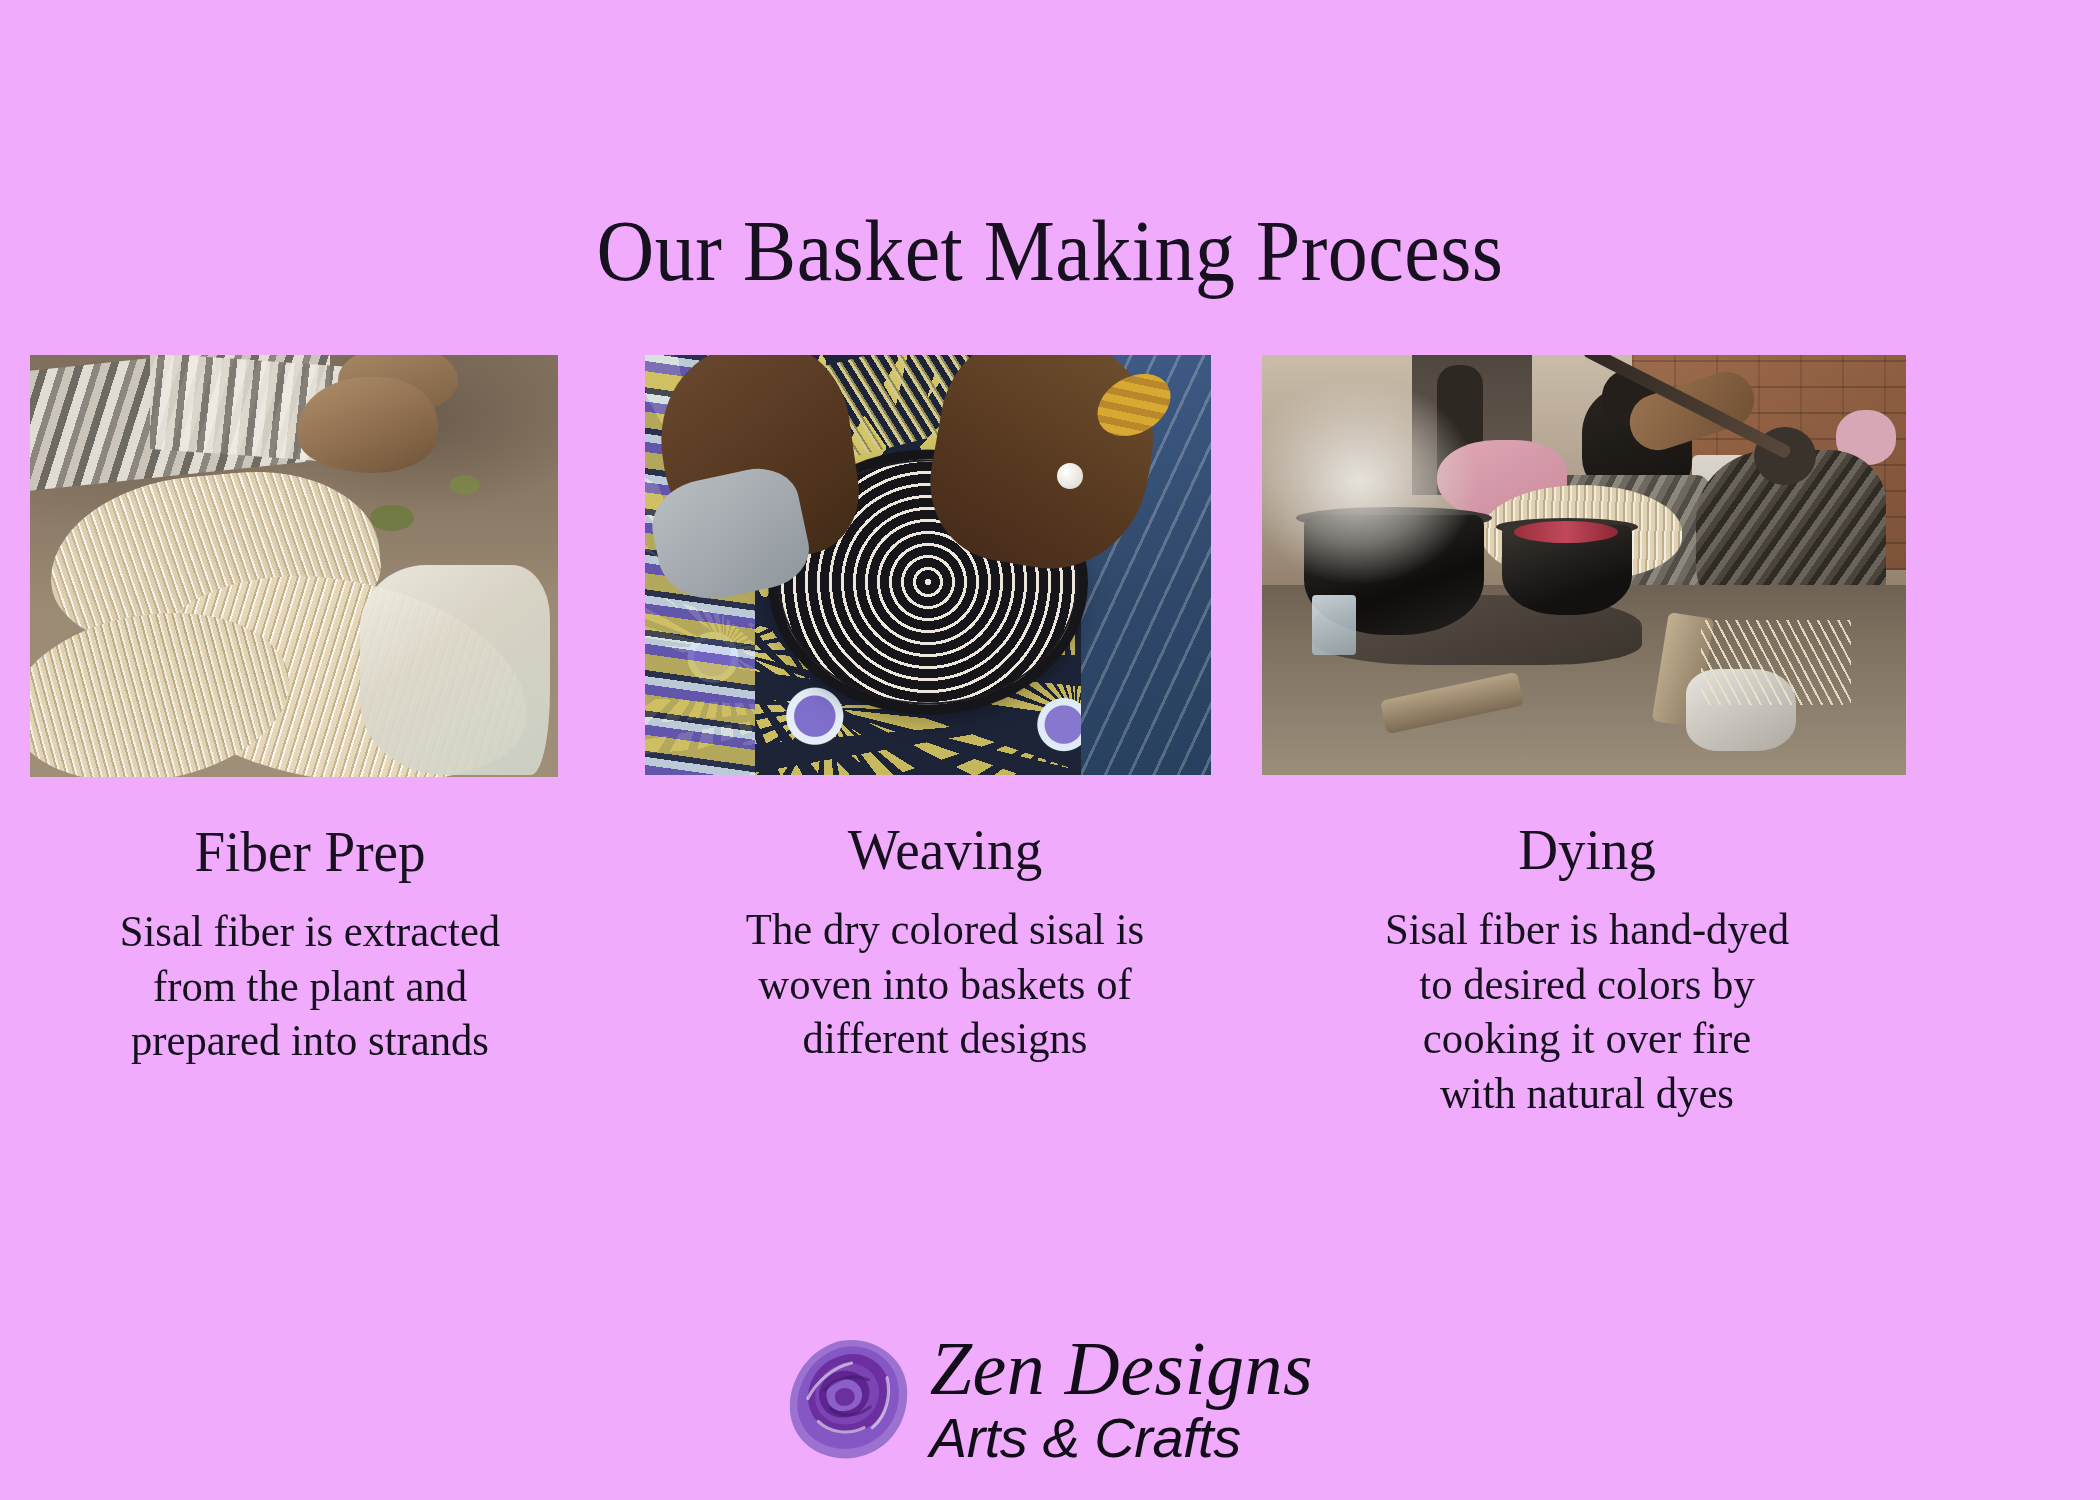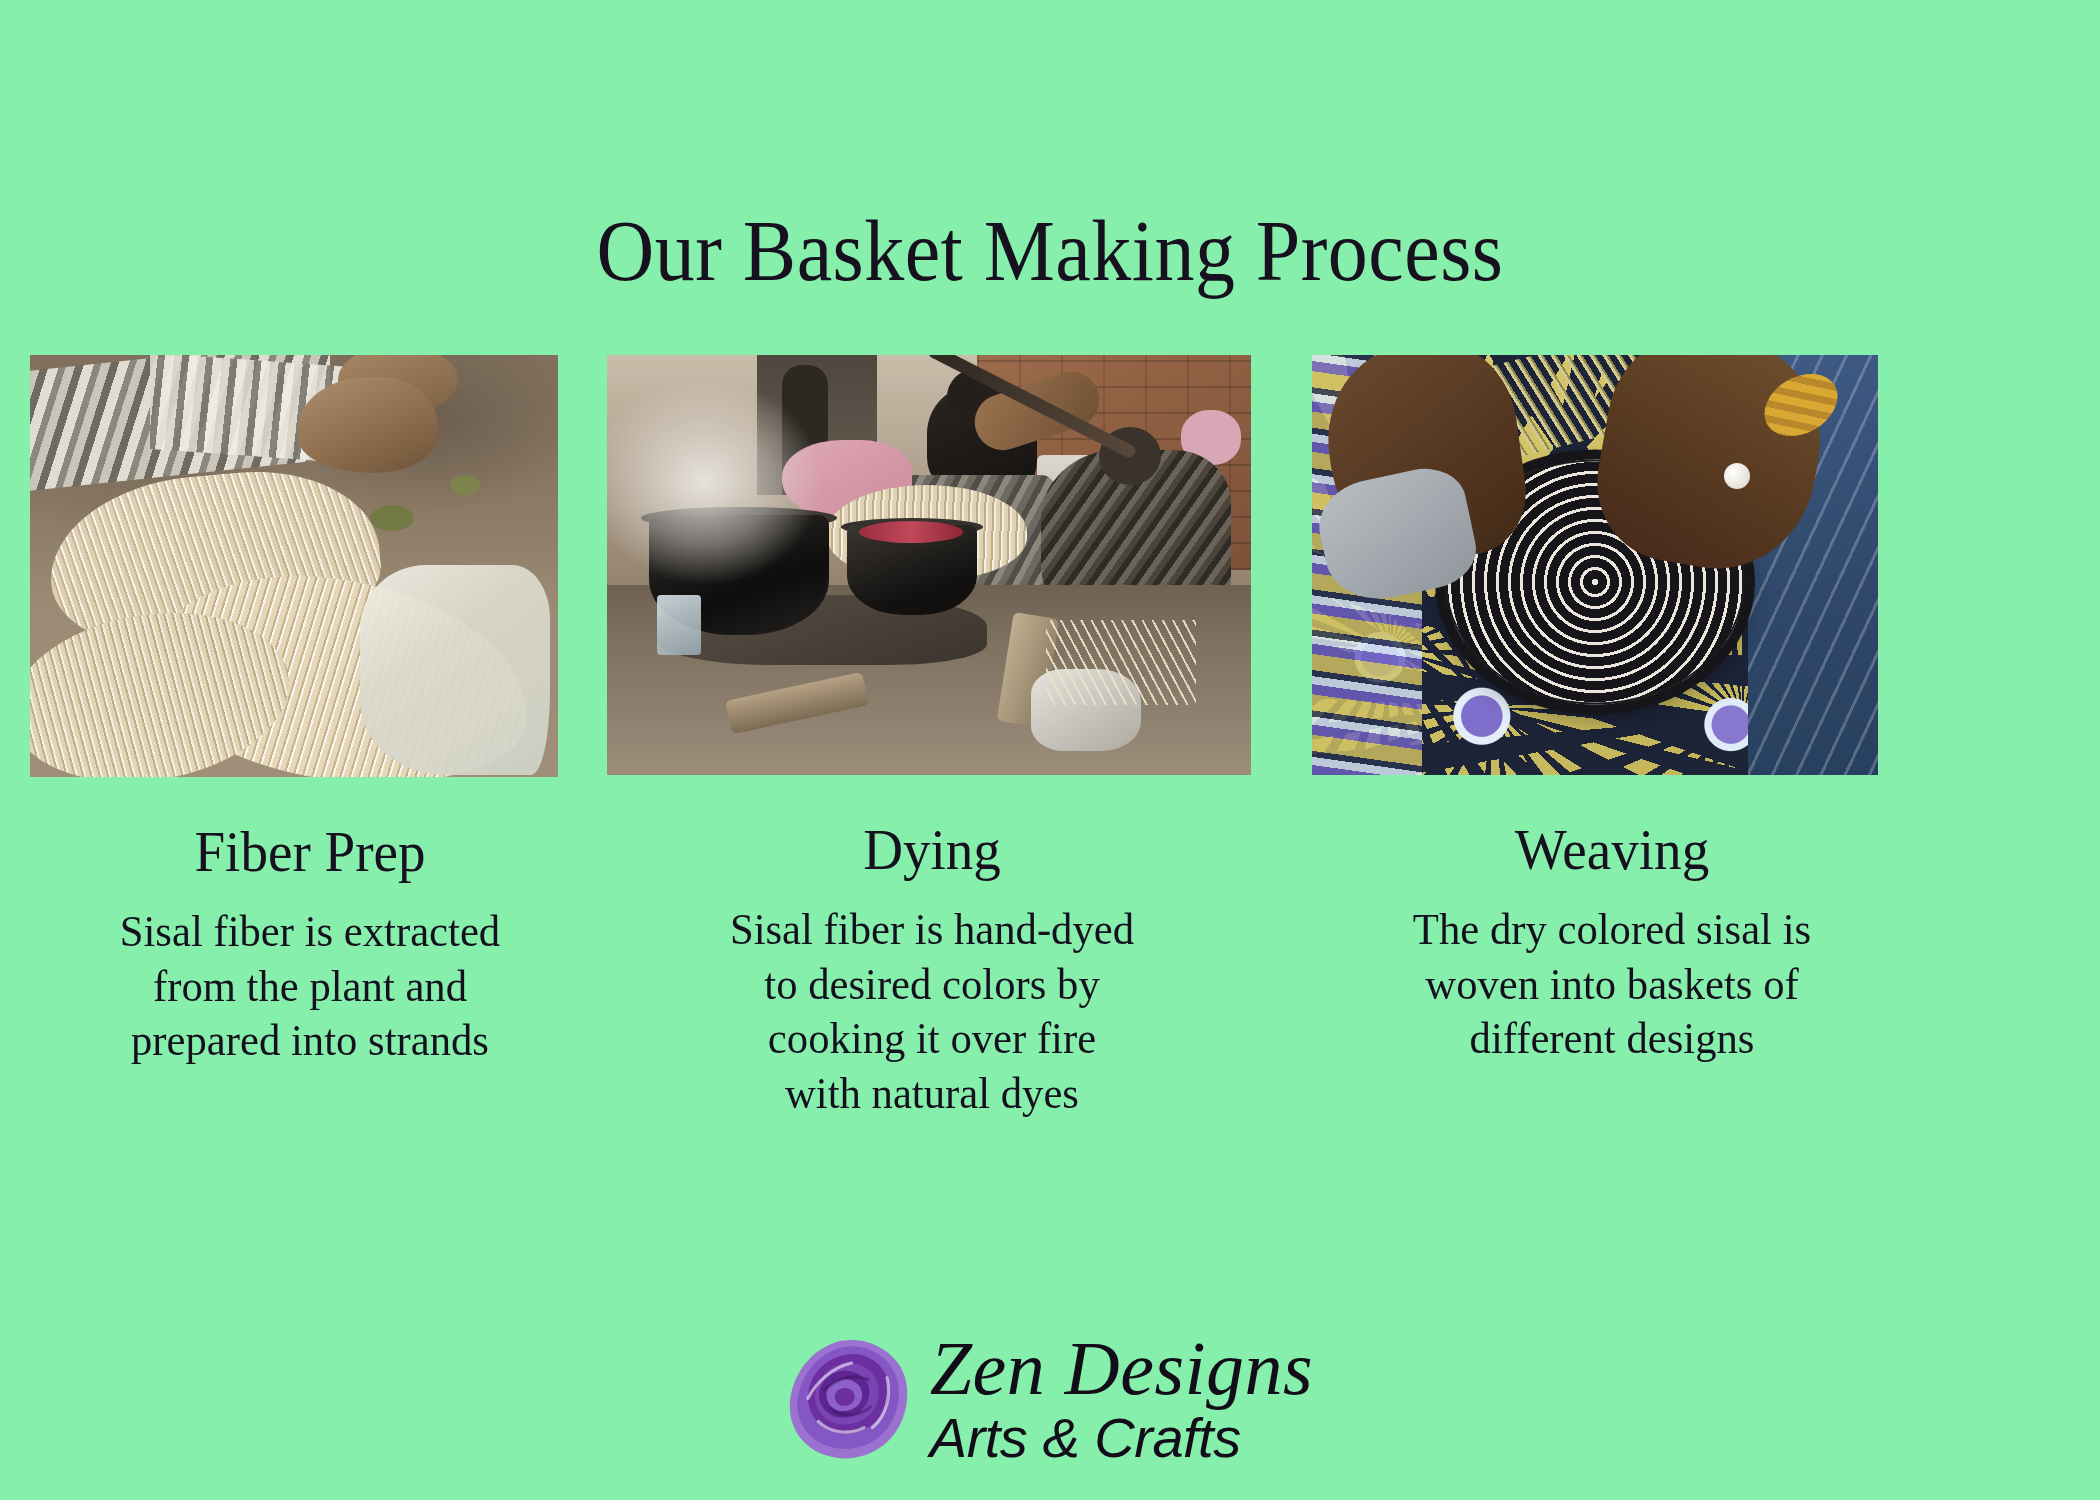--- a/index.html
+++ b/index.html
@@ -12,21 +12,21 @@
     height: 1500px;
     font-family: "Liberation Serif", "DejaVu Serif", serif;
     color: #140f1e;
     overflow: hidden;
     position: relative;
   }
 
   .page {
     position: absolute;
     inset: 0;
-    background: #86efac;
+    background: #f0abfc;
     padding-left: 13px;
   }
 
   
   .page-title {
     position: absolute;
     top: 150px;
     left: 0;
     width: 2100px;
     text-align: center;
@@ -414,20 +414,48 @@
         <div class="layer p1-fibre-c"></div>
         <div class="layer p1-bag"></div>
       </div>
 
       <div class="step-title">Fiber Prep</div>
 
       <div class="step-body">
         <span class="ln">Sisal fiber is extracted</span>
         <span class="ln">from the plant and</span>
         <span class="ln">prepared into strands</span>
+      </div>
+    </div>
+
+    <div class="col col-3">
+      <div class="photo photo-3">
+        <div class="layer p3-bg"></div>
+        <div class="layer p3-kitenge"></div>
+        <div class="layer p3-kitenge-edge"></div>
+        <div class="layer p3-right-cloth"></div>
+        <div class="layer p3-right-pattern"></div>
+        <div class="layer p3-straw"></div>
+        <div class="layer p3-basket">
+          <div class="p3-basket-rim"></div>
+          <div class="p3-basket-rim2"></div>
+        </div>
+        <div class="layer p3-hand-l"></div>
+        <div class="layer p3-glove"></div>
+        <div class="layer p3-hand-r"></div>
+        <div class="layer p3-bracelet"></div>
+        <div class="layer p3-ring"></div>
+      </div>
+
+      <div class="step-title">Weaving</div>
+
+      <div class="step-body">
+        <span class="ln">The dry colored sisal is</span>
+        <span class="ln">woven into baskets of</span>
+        <span class="ln">different designs</span>
       </div>
     </div>
 
     <div class="col col-2">
       <div class="photo photo-2">
         <div class="layer p2-sky"></div>
         <div class="layer p2-doorway"></div>
         <div class="layer p2-person-dark"></div>
         <div class="layer p2-wall"></div>
         <div class="layer p2-chair"></div>
@@ -459,48 +487,20 @@
       <div class="step-title">Dying</div>
 
       <div class="step-body">
         <span class="ln">Sisal fiber is hand-dyed</span>
         <span class="ln">to desired colors by</span>
         <span class="ln">cooking it over fire</span>
         <span class="ln">with natural dyes</span>
       </div>
     </div>
 
-    <div class="col col-3">
-      <div class="photo photo-3">
-        <div class="layer p3-bg"></div>
-        <div class="layer p3-kitenge"></div>
-        <div class="layer p3-kitenge-edge"></div>
-        <div class="layer p3-right-cloth"></div>
-        <div class="layer p3-right-pattern"></div>
-        <div class="layer p3-straw"></div>
-        <div class="layer p3-basket">
-          <div class="p3-basket-rim"></div>
-          <div class="p3-basket-rim2"></div>
-        </div>
-        <div class="layer p3-hand-l"></div>
-        <div class="layer p3-glove"></div>
-        <div class="layer p3-hand-r"></div>
-        <div class="layer p3-bracelet"></div>
-        <div class="layer p3-ring"></div>
-      </div>
-
-      <div class="step-title">Weaving</div>
-
-      <div class="step-body">
-        <span class="ln">The dry colored sisal is</span>
-        <span class="ln">woven into baskets of</span>
-        <span class="ln">different designs</span>
-      </div>
-    </div>
-
   </div>
 
   <div class="logo-block">
     <div class="logo-inner">
       <div class="logo-mark">
         <svg viewBox="0 0 120 120" width="125" height="125" aria-hidden="true">
           <path d="M58 4 C84 2 112 20 115 48 C118 76 104 104 76 114 C48 124 16 112 6 86 C-4 60 10 26 34 12 C42 7 50 4 58 4 Z" fill="#9b72d0"></path>
           <path d="M60 10 C82 9 104 24 107 48 C110 72 98 96 74 105 C50 114 22 104 13 82 C4 60 16 30 38 17 C45 13 52 10 60 10 Z" fill="#8457c4"></path>
           <path d="M56 18 C76 14 96 28 98 48 C100 68 88 86 68 92 C48 98 28 88 22 70 C16 52 26 30 44 22 C48 20 52 19 56 18 Z" fill="#6b2fa0"></path>
           <path d="M54 26 C70 24 86 34 88 50 C90 66 80 80 64 84 C48 88 32 80 28 66 C24 52 32 36 46 29 Z" fill="#7b43b3"></path>

